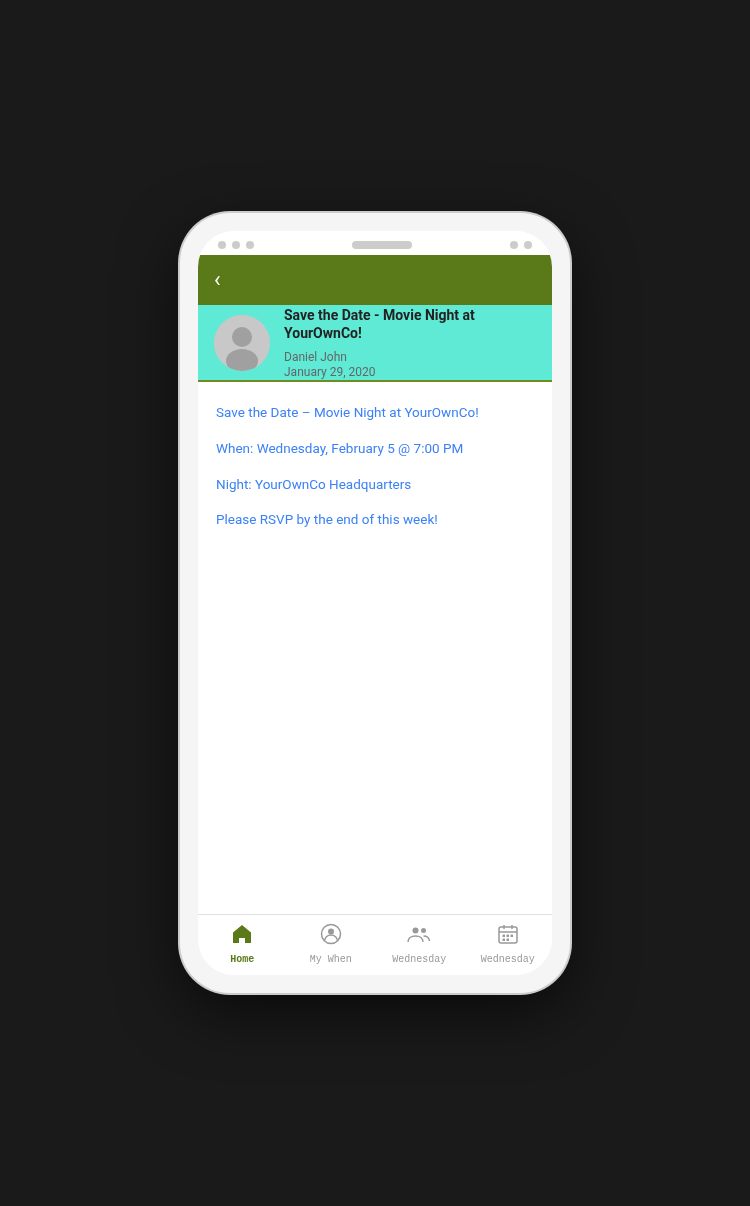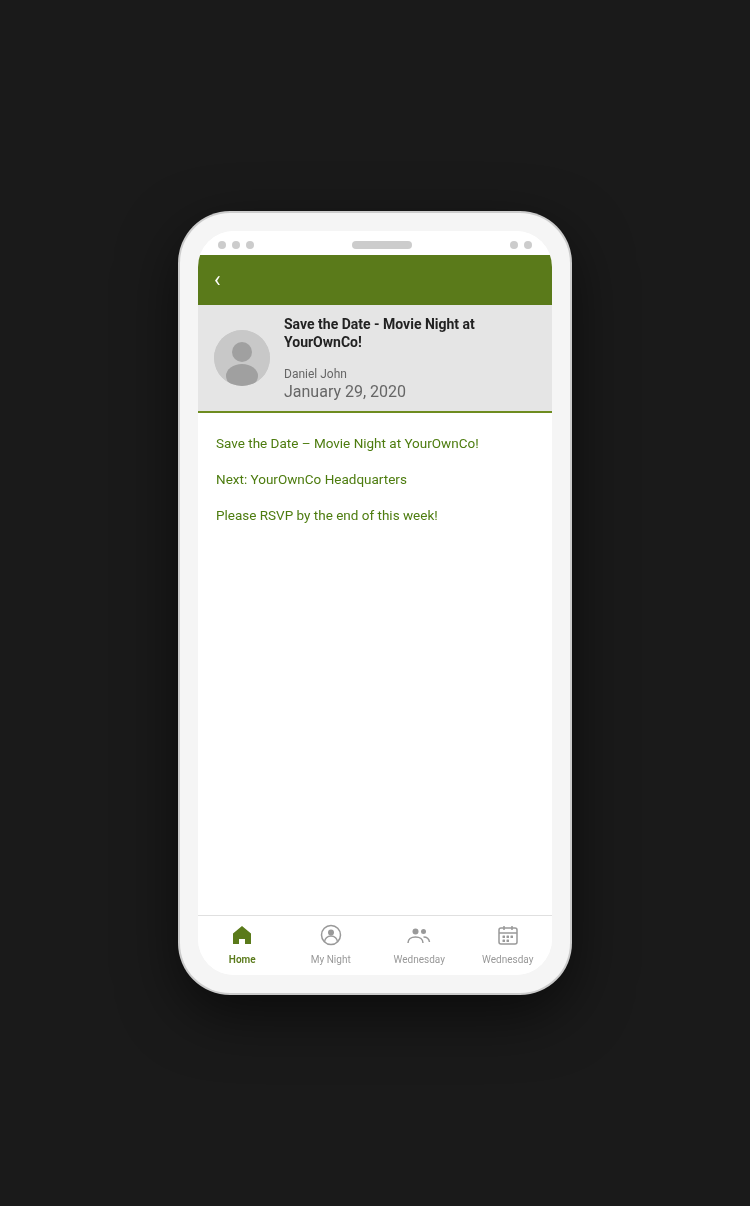--- a/index.html
+++ b/index.html
@@ -80,22 +80,22 @@
 
     .back-button {
       color: #fff;
       font-size: 22px;
       cursor: pointer;
       line-height: 1;
     }
 
     
     .message-header {
-      background: #e5e5e5;
-      padding: 10px 16px;
+      background: #5eead4;
+      padding: 1px 16px;
       display: flex;
       align-items: center;
       gap: 14px;
       border-bottom: 2px solid #6e8c20;
       flex-shrink: 0;
     }
 
     .avatar {
       width: 56px;
       height: 56px;
@@ -120,39 +120,39 @@
     .message-title {
       font-size: 14px;
       font-weight: 700;
       color: #222;
       line-height: 1.3;
     }
 
     .message-sender {
       font-size: 12px;
       color: #666;
-      margin-top: 16px;
+      margin-top: 8px;
     }
 
     .message-date {
-      font-size: 16px;
+      font-size: 12px;
       color: #666;
       margin-top: 1px;
     }
 
     
     .content-area {
       flex: 1;
       padding: 20px 18px;
       overflow-y: auto;
     }
 
     .content-text {
       font-size: 13.5px;
-      color: #4d7c0f;
+      color: #3b82f6;
       line-height: 1.6;
     }
 
     .content-text p {
       margin-bottom: 14px;
     }
 
     .content-text p:last-child {
       margin-bottom: 16px;
     }
@@ -168,20 +168,21 @@
       flex-shrink: 0;
     }
 
     .nav-item {
       display: flex;
       flex-direction: column;
       align-items: center;
       gap: 3px;
       cursor: pointer;
       min-width: 60px;
+      font-family: Liberation Mono, monospace;
     }
 
     .nav-icon {
       font-size: 20px;
       color: #999;
     }
 
     .nav-icon.active {
       color: #5a7a1a;
     }
@@ -230,21 +231,22 @@
       <div class="message-meta">
         <div class="message-title">Save the Date - Movie Night at YourOwnCo!</div>
         <div class="message-sender">Daniel John</div>
         <div class="message-date">January 29, 2020</div>
       </div>
     </div>
 
     <div class="content-area">
       <div class="content-text">
         <p>Save the Date – Movie Night at YourOwnCo!</p>
-        <p>Next: YourOwnCo Headquarters</p>
+        <p>When: Wednesday, February 5 @ 7:00 PM</p>
+        <p>Night: YourOwnCo Headquarters</p>
         <p>Please RSVP by the end of this week!</p>
       </div>
     </div>
 
     <div class="bottom-nav">
 
       <div class="nav-item">
         <span class="nav-icon active">
           <svg width="22" height="22" viewBox="0 0 22 22" fill="none" xmlns="http://www.w3.org/2000/svg">
             <path d="M11 2L2 9.5V20h6v-5h6v5h6V9.5L11 2z" fill="#5a7a1a"></path>
@@ -254,21 +256,21 @@
       </div>
 
       <div class="nav-item">
         <span class="nav-icon">
           <svg width="22" height="22" viewBox="0 0 22 22" fill="none" xmlns="http://www.w3.org/2000/svg">
             <circle cx="11" cy="11" r="9.5" stroke="#999" stroke-width="1.5" fill="none"></circle>
             <circle cx="11" cy="8.5" r="3" fill="#999"></circle>
             <path d="M4.5 18c0-3.5 3-6 6.5-6s6.5 2.5 6.5 6" stroke="#999" stroke-width="1.5" fill="none"></path>
           </svg>
         </span>
-        <span class="nav-label">My Night</span>
+        <span class="nav-label">My When</span>
       </div>
 
       <div class="nav-item">
         <span class="nav-icon">
           <svg width="24" height="22" viewBox="0 0 24 22" fill="none" xmlns="http://www.w3.org/2000/svg">
             <circle cx="8.5" cy="7.5" r="3" fill="#999"></circle>
             <path d="M1 19c0-3.5 3-6 7.5-6s7.5 2.5 7.5 6" stroke="#999" stroke-width="1.5" fill="none"></path>
             <circle cx="16.5" cy="7.5" r="2.5" fill="#999"></circle>
             <path d="M16.5 13c2.5 0 5.5 1.5 6 5" stroke="#999" stroke-width="1.5" fill="none"></path>
           </svg>

